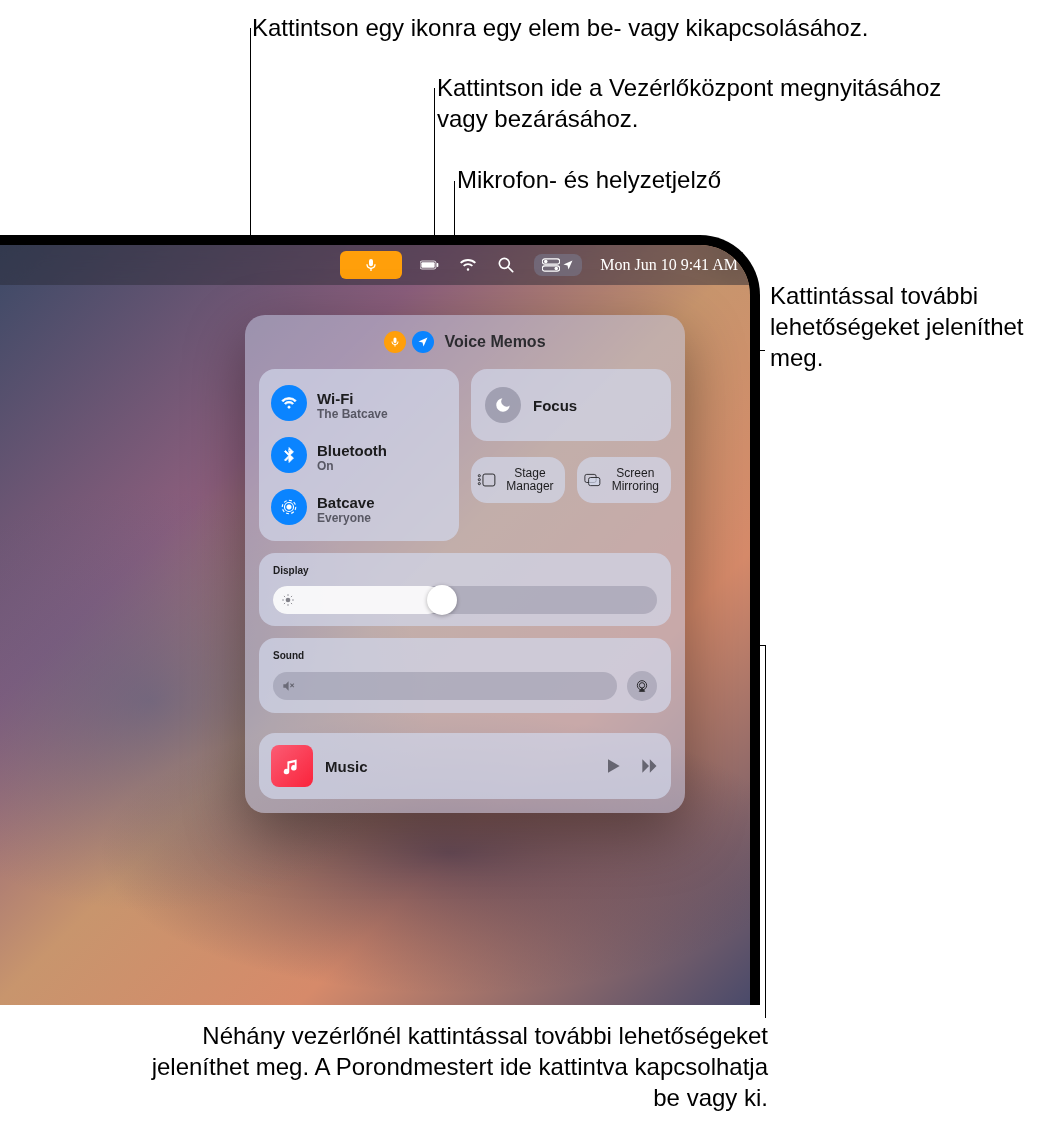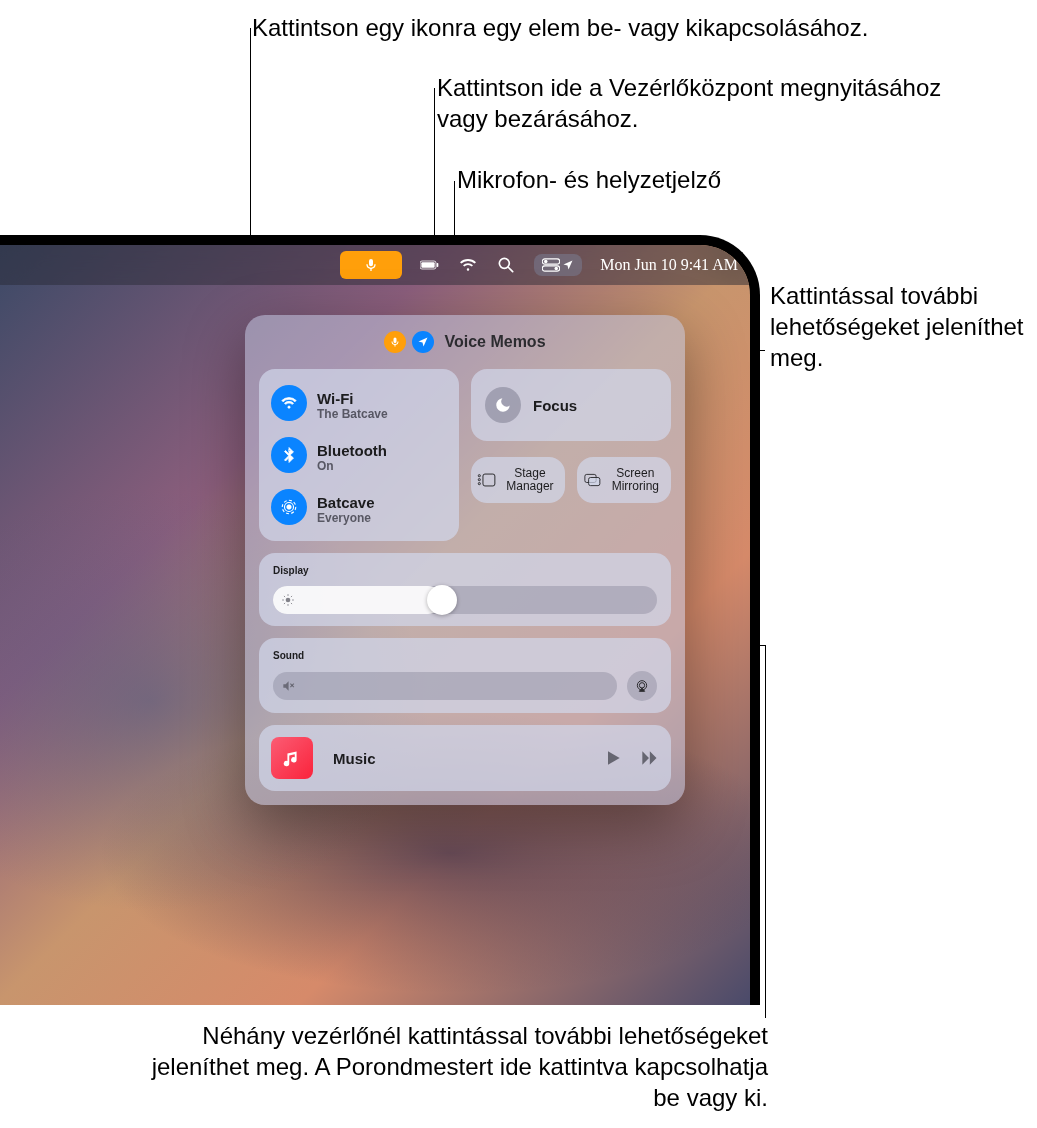--- a/index.html
+++ b/index.html
@@ -219,21 +219,22 @@
     }
     .slider .icon-in svg { width: 14px; height: 14px; fill: rgba(80,80,90,0.7); }
     .airplay-btn {
       width: 30px; height: 30px; border-radius: 50%;
       background: rgba(120,120,140,0.35);
       display: flex; align-items: center; justify-content: center;
     }
     .airplay-btn svg { width: 16px; height: 16px; fill: none; stroke: #2c2c30; stroke-width: 1.5; }
 
     .music-tile {
-      display: flex; align-items: center; gap: 20px;
+      display: flex; align-items: center; gap: 12px;
+      margin-top: 8px;
     }
     .music-tile .art {
       width: 42px; height: 42px; border-radius: 8px;
       background: linear-gradient(135deg, #fb5c74, #fa233b);
       display: flex; align-items: center; justify-content: center;
     }
     .music-tile .art svg { width: 22px; height: 22px; fill: #fff; }
     .music-tile .name { font-size: 15px; font-weight: 600; flex: 1; }
     .music-tile .controls { display: flex; gap: 16px; }
     .music-tile .controls svg { width: 20px; height: 20px; fill: rgba(60,60,70,0.7); }

